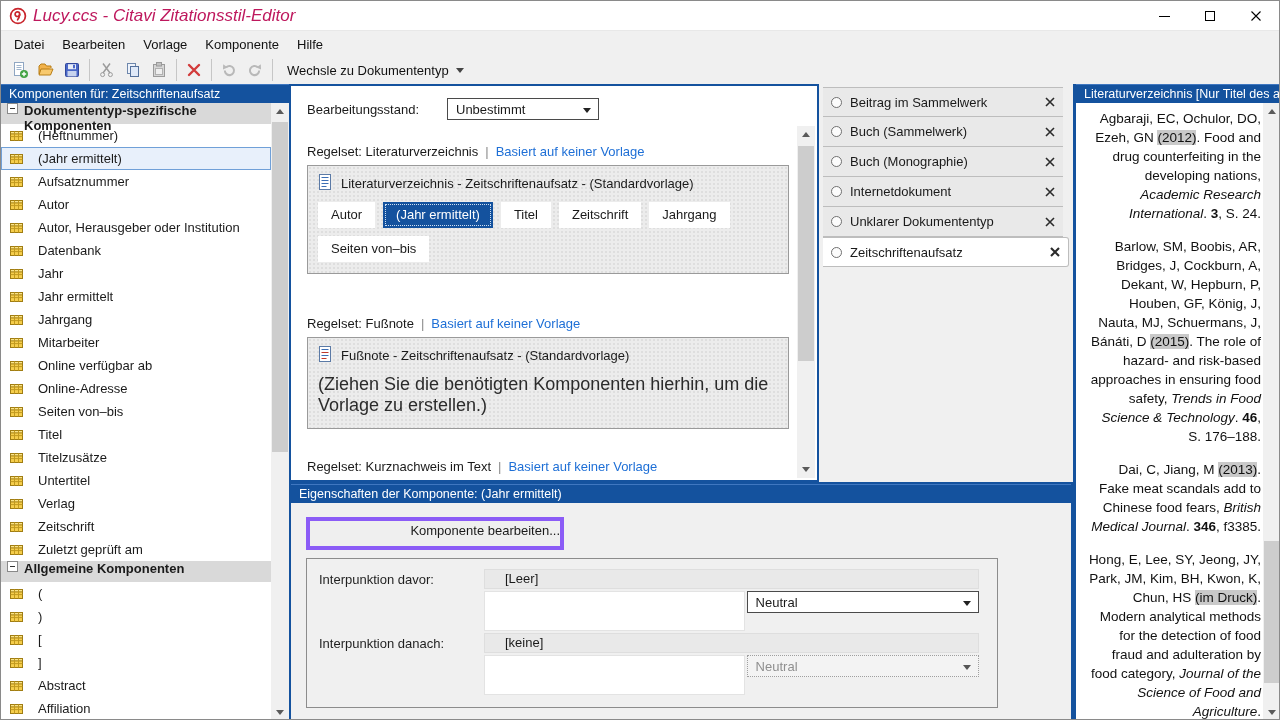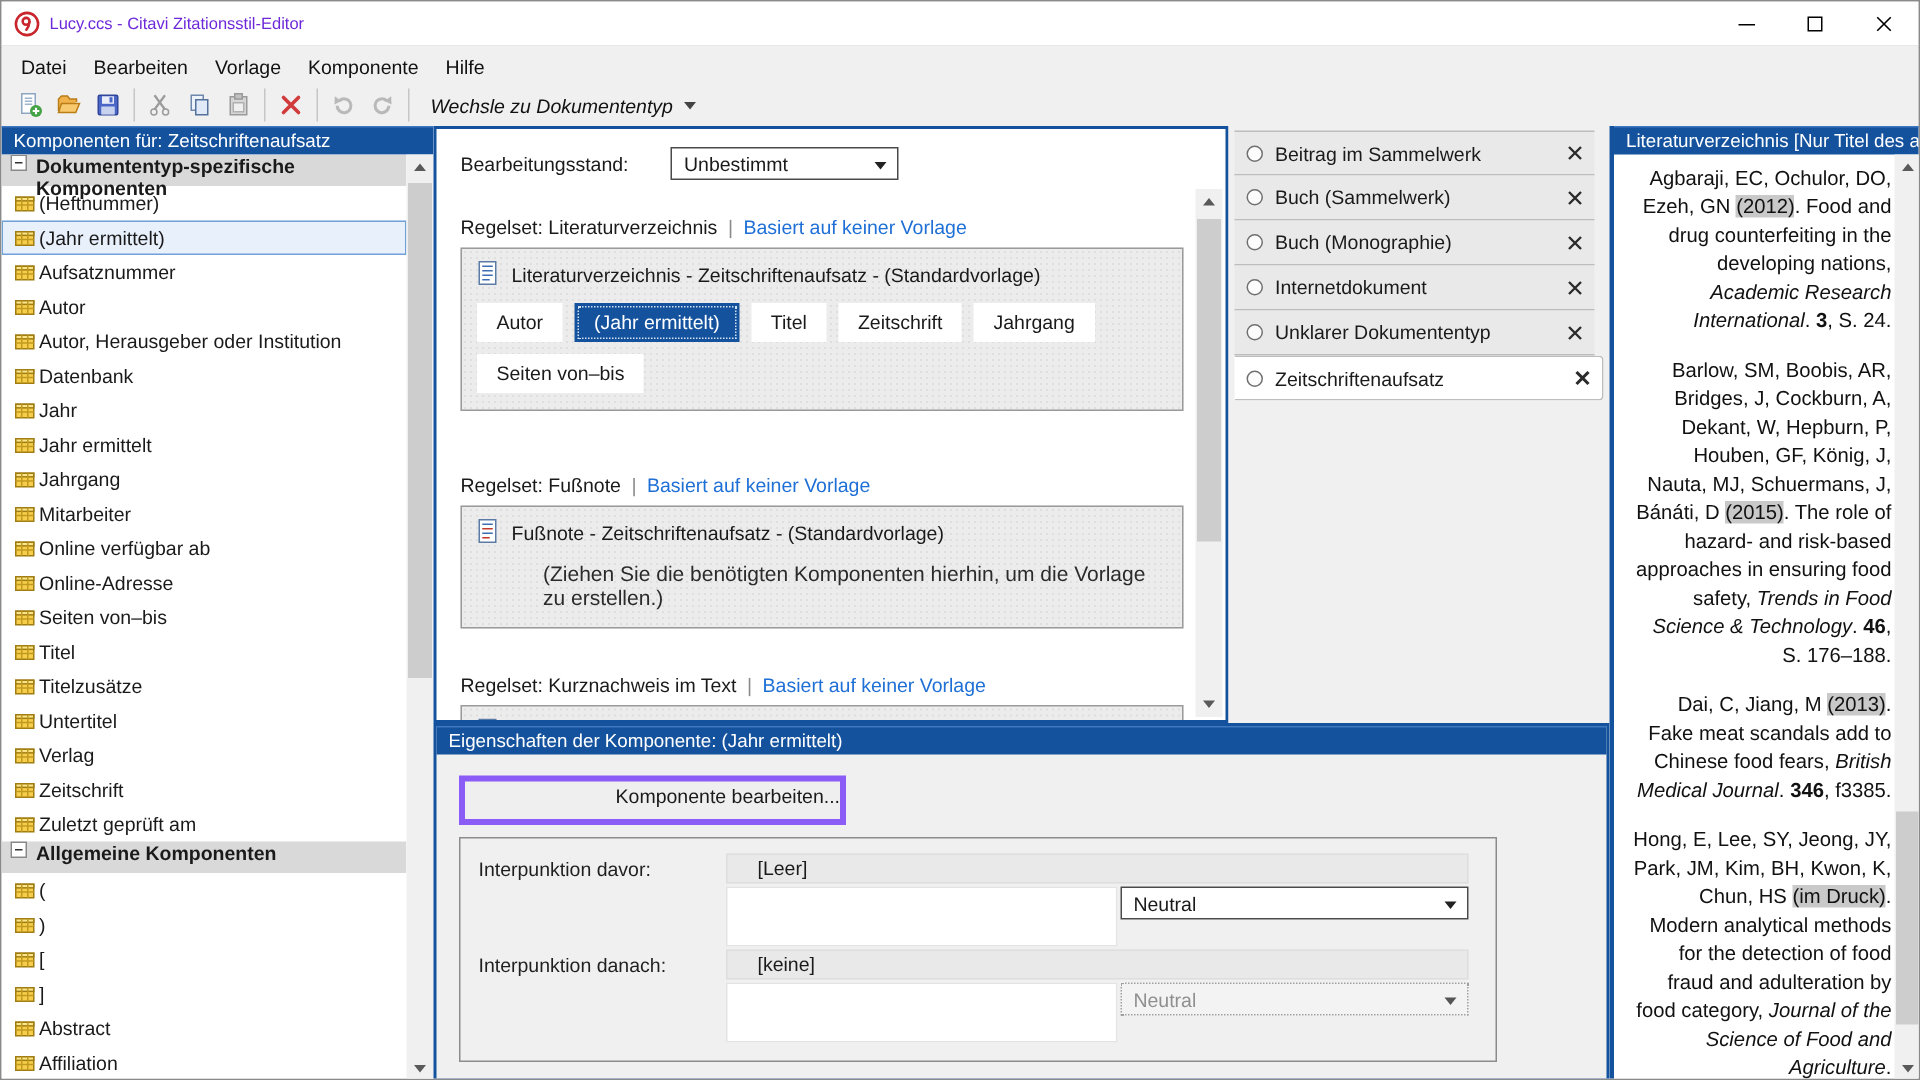--- a/index.html
+++ b/index.html
@@ -5,52 +5,52 @@
   * { margin:0; padding:0; box-sizing:border-box; }
   html,body { background:#cfcfcf; }
   body { font-family:"Liberation Sans","DejaVu Sans",sans-serif; }
   .window { position:relative; width:1280px; height:720px; background:#f0f0f0;
             border:1px solid #8a8a8a; overflow:hidden; font-size:13px; color:#1a1a1a; }
 
   
   .titlebar { position:absolute; left:0; top:0; width:100%; height:30px; background:#ffffff;
               display:flex; align-items:center; border-bottom:1px solid #e8e8e8; }
   .titlebar .logo { margin:0 6px 0 8px; display:flex; }
-  .titlebar .title { font-size:11px; color:#6d28d9; }
+  .titlebar .title { font-size:17px; color:#be185d;font-style:italic; }
   .win-controls { position:absolute; right:0; top:0; height:30px; display:flex; }
   .win-btn { width:46px; height:30px; display:flex; align-items:center; justify-content:center; }
   .glyph-min { width:11px; height:1px; background:#000; display:block; }
   .glyph-max { width:10px; height:10px; border:1px solid #000; display:block; }
 
   
   .menubar { position:absolute; left:0; top:31px; width:100%; height:24px; background:#f0f0f0;
              display:flex; align-items:center; padding-left:4px; }
   .menu-item { padding:3px 9px; font-size:13px; color:#111; }
 
   
   .toolbar { position:absolute; left:0; top:55px; width:100%; height:28px; background:#f0f0f0;
-             display:flex; align-items:center; padding-left:6px;font-style:italic; }
+             display:flex; align-items:center; padding-left:6px; }
   .tb-btn { width:26px; height:24px; display:flex; align-items:center; justify-content:center; }
   .tb-sep { width:1px; height:22px; background:#c6c6c6; margin:0 4px; }
   .doctype-btn { display:flex; align-items:center; gap:7px; padding:4px 10px; font-size:13px; color:#111; }
   .doctype-btn .arr { width:0; height:0; border-left:4px solid transparent; border-right:4px solid transparent;
                       border-top:5px solid #444; }
 
   
   .blue-head { background:#14529E; color:#fff; font-size:12.5px; line-height:19px; height:19px;
                padding-left:8px; white-space:nowrap; overflow:hidden; border-top:1px solid #3f77c0; }
 
   
   .sidebar { position:absolute; left:0; top:83px; width:288px; height:637px; background:#fff; }
   .tree { position:absolute; left:0; top:19px; width:270px; bottom:0; overflow:hidden; }
   .tree-group { height:21px; background:#d9d9d9; display:flex; align-items:flex-start; gap:6px;
                 padding-left:6px; font-weight:bold; font-size:13px; }
   .collapse-box { width:11px; height:11px; background:#fff; border:1px solid #898989; position:relative; flex:none; }
   .collapse-box::after { content:""; position:absolute; left:2px; right:2px; top:4px; height:1px; background:#333; }
-  .tree-item { height:23px; display:flex; align-items:center; gap:2px; padding-left:7px;
+  .tree-item { height:23px; display:flex; align-items:center; gap:14px; padding-left:7px;
                border:1px solid transparent; font-size:13px; }
   .tree-item.selected { background:#E8F0FB; border-color:#70A0D8; }
   .tree-item .ticon { flex:none; display:flex; }
 
   
   .vscroll { position:absolute; width:18px; background:#f0f0f0; }
   .sb-btn { position:absolute; left:0; width:18px; height:17px; display:flex; align-items:center; justify-content:center; }
   .sb-btn.up { top:0; } .sb-btn.down { bottom:0; }
   .tri-up { width:0; height:0; border-left:4px solid transparent; border-right:4px solid transparent; border-bottom:5px solid #5a5a5a; }
   .tri-down { width:0; height:0; border-left:4px solid transparent; border-right:4px solid transparent; border-top:5px solid #5a5a5a; }
@@ -72,21 +72,21 @@
 
   .ruleset-label { font-size:13px; display:flex; gap:7px; align-items:baseline; }
   .ruleset-label .sep { color:#8a8a8a; }
   .ruleset-label a { color:#1E6FD6; text-decoration:none; }
   .tbox { width:482px; border:1px solid #9a9a9a; background:#ececec; margin-top:6px;
           background-image:radial-gradient(#dedede 1px, transparent 1px); background-size:4px 4px; }
   .tbox-head { display:flex; align-items:center; gap:9px; padding:8px 10px 7px 10px; font-size:13px; }
   .chips { display:flex; flex-wrap:wrap; gap:8px; padding:2px 10px 11px 10px; }
   .chip { height:26px; line-height:26px; padding:0 13px; background:#fff; font-size:13px; }
   .chip.selected { background:#14529E; color:#fff; outline:1px dotted #cfe0f2; outline-offset:-3px; }
-  .tbox-hint { padding:2px 10px 12px 10px; font-size:14px; color:#2b2b2b;margin-left:44px; }
+  .tbox-hint { padding:2px 10px 12px 10px; font-size:18px; color:#2b2b2b; }
   .center-scroll { right:2px; top:40px; bottom:2px; left:auto; }
 
   
   .tabs-panel { position:absolute; left:818px; top:83px; width:254px; height:398px; background:#f0f0f0; }
   .dt-tab { position:relative; width:240px; height:30px; margin-left:4px; background:#e9e9e9;
             border-bottom:1px solid #bdbdbd; display:flex; align-items:center; gap:8px; padding:0 8px; font-size:13px; }
   .dt-tab:first-child { border-top:1px solid #bdbdbd; margin-top:3px; }
   .dt-tab.active { background:#fff; width:246px; border:1px solid #bdbdbd; border-left:none; border-radius:0 3px 3px 0; }
   .radio { width:11px; height:11px; border:1px solid #707070; border-radius:50%; background:#fcfcfc; flex:none; }
   .dt-label { flex:1; white-space:nowrap; overflow:hidden; }

